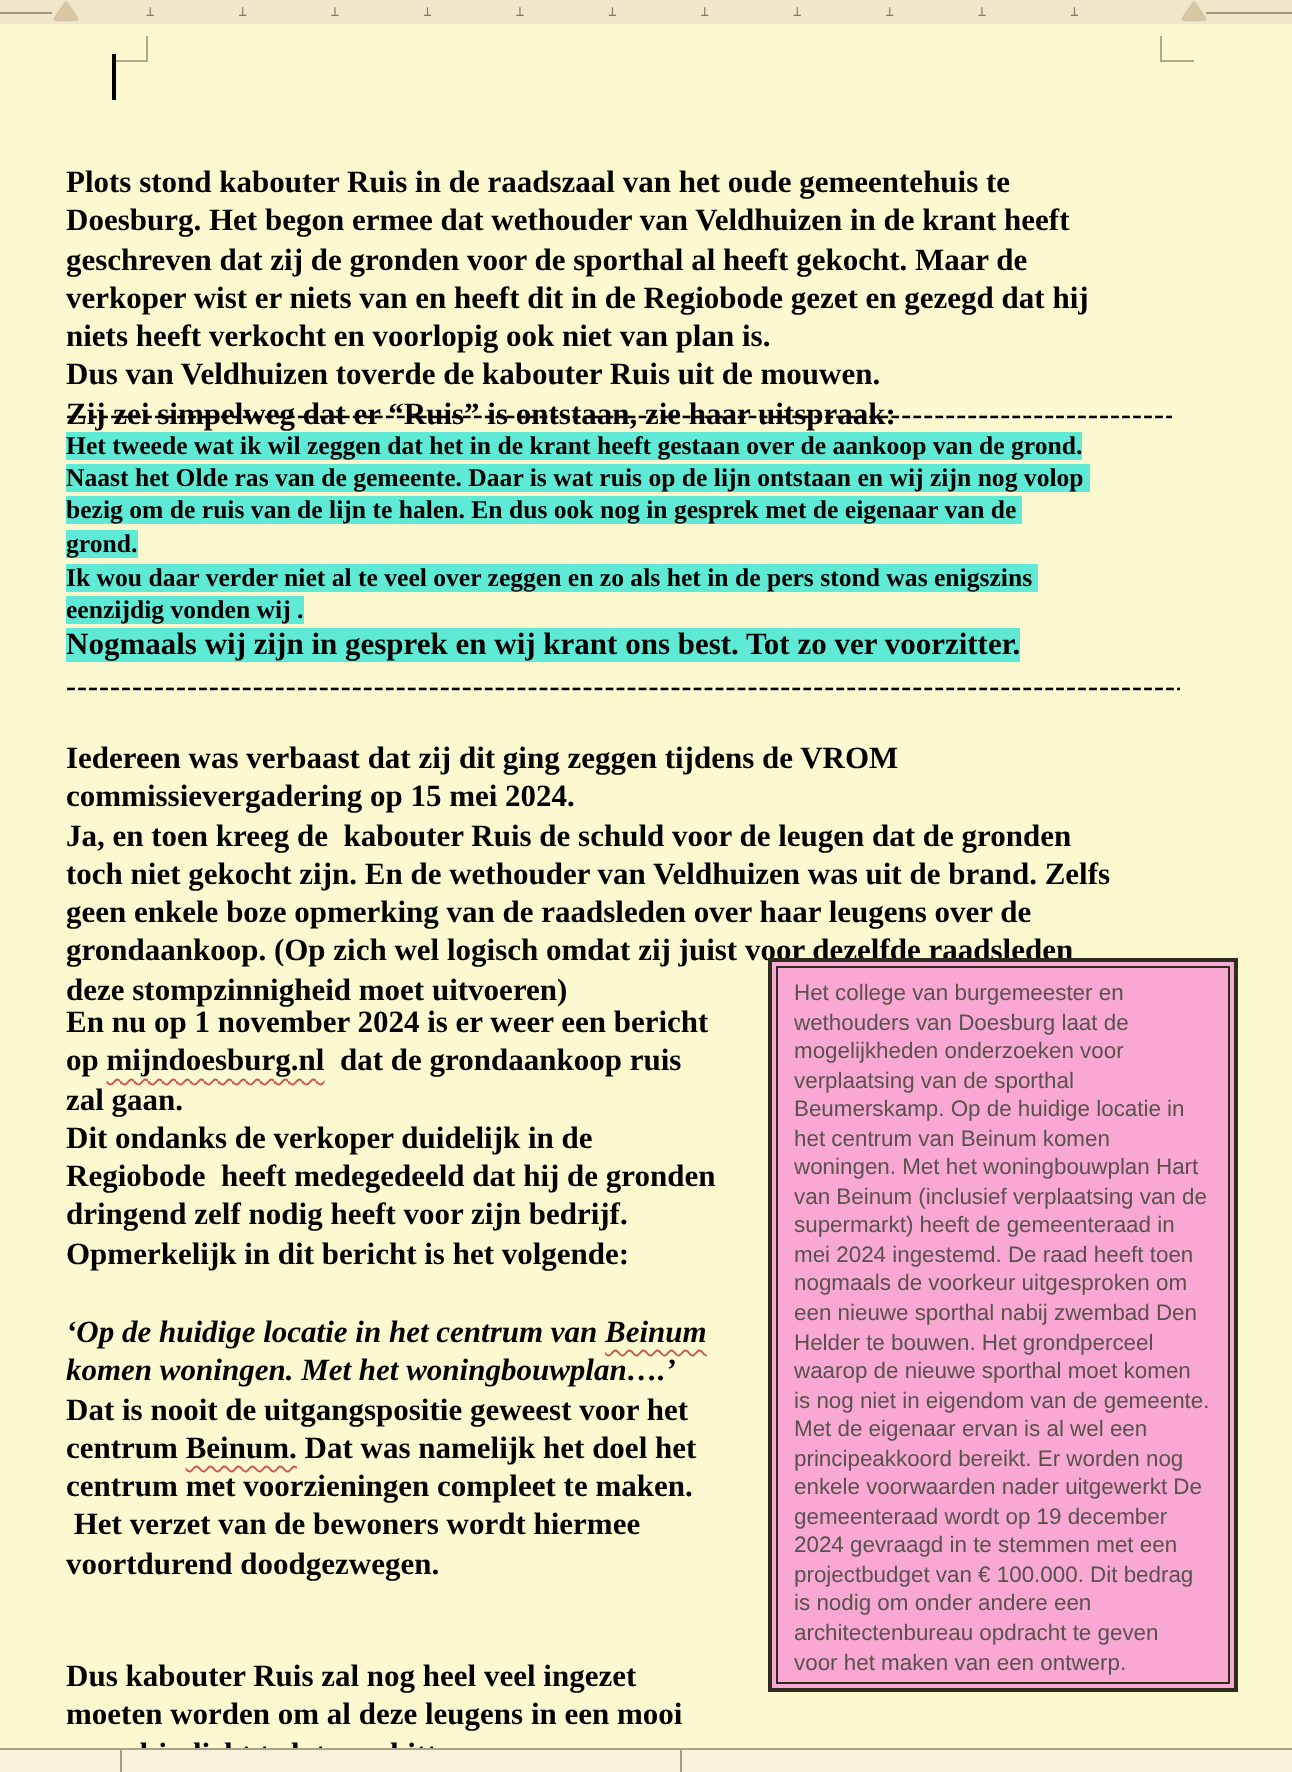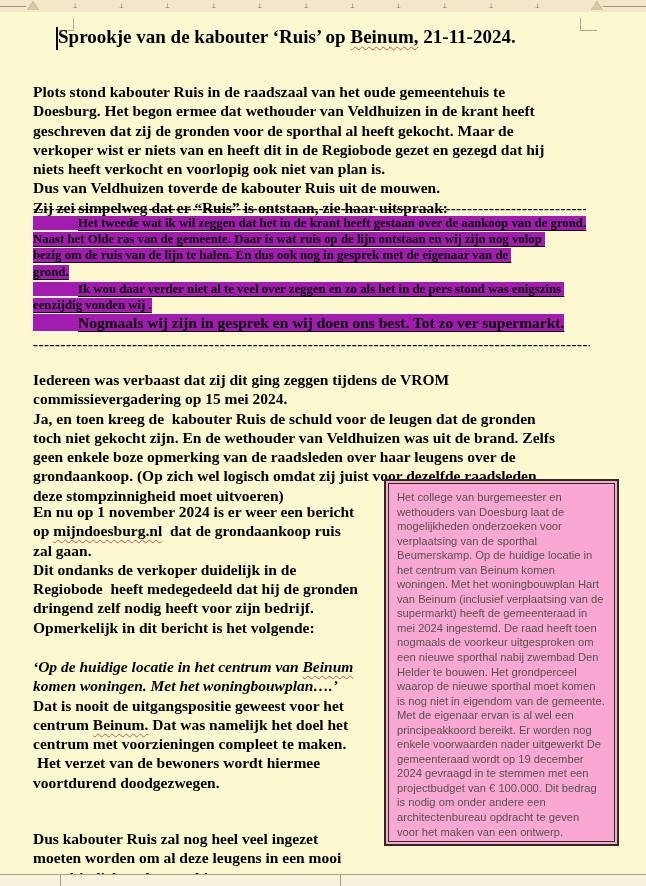--- a/index.html
+++ b/index.html
@@ -22,21 +22,21 @@
   .page{position:absolute;left:0;top:12px;width:646px;height:862px;background:#FCF8D0;}
   .corner{position:absolute;}
   .corner.tl{left:58px;top:18px;width:15px;height:12px;border-right:1px solid #B2A88F;border-bottom:1px solid #B2A88F;}
   .corner.tr{left:580px;top:18px;width:16px;height:12px;border-left:1px solid #B2A88F;border-bottom:1px solid #B2A88F;}
   .caret{position:absolute;left:56px;top:27px;width:2px;height:23px;background:#000;}
   .title{position:absolute;left:58px;top:26px;font-size:19px;font-weight:700;white-space:pre;}
   .pre{white-space:pre-wrap;margin-top:20px;}
   .body-text{position:absolute;left:33px;font-size:15.5px;font-weight:700;line-height:19.3px;width:565px;}
   .sep{position:absolute;left:33px;height:17px;overflow:hidden;white-space:pre;font-size:15px;font-weight:700;letter-spacing:0.5px;}
   .hl-block{position:absolute;left:33px;font-size:12.8px;font-weight:700;line-height:16.2px;width:575px;}
-  .hl{background:#a21caf;text-decoration:underline;text-decoration-thickness:1px;text-underline-offset:3px;padding-left:45px;}
+  .hl{background:#5eead4;text-decoration-thickness:1px;text-underline-offset:3px;}
   .hl-big{position:absolute;left:33px;font-size:15.5px;font-weight:700;line-height:19px;}
   .line{height:19.3px;white-space:pre;}
   .italic{font-style:italic;}
   .sq{text-decoration:underline wavy #C9574A;text-decoration-thickness:1px;text-underline-offset:3px;}
   
   .infobox{position:absolute;left:384px;top:479px;width:235px;height:367px;border:2px solid #2E2C1E;box-sizing:border-box;background:#f9a8d4;}
   .infobox-inner{position:absolute;left:2px;top:2px;right:2px;bottom:2px;border:1px solid #2E2C1E;}
   .infobox-text{position:absolute;left:8px;top:6px;font-family:"Liberation Sans",sans-serif;font-size:11.2px;font-weight:400;color:#57524B;line-height:14.55px;white-space:pre;}
   
   .statusbar{position:absolute;left:0;top:874px;width:646px;height:12px;background:#F8F1DB;border-top:1px solid #ADA089;box-sizing:border-box;}
@@ -56,39 +56,38 @@
     <span class="tri r"></span>
     <span class="ruler-line right"></span>
   </div>
 
   <div class="page"></div>
 
   <div class="corner tl"></div>
   <div class="corner tr"></div>
   <div class="caret"></div>
 
-  <div class="title"><span>Sprookje van de kabouter ‘Ruis’ op </span><span class="sq">Beinum,</span><span> 21-11-2024.</span></div>
 
   <div class="body-text pre" style="top:62px;">Plots stond kabouter Ruis in de raadszaal van het oude gemeentehuis te
 Doesburg. Het begon ermee dat wethouder van Veldhuizen in de krant heeft
 geschreven dat zij de gronden voor de sporthal al heeft gekocht. Maar de
 verkoper wist er niets van en heeft dit in de Regiobode gezet en gezegd dat hij
 niets heeft verkocht en voorlopig ook niet van plan is.
 Dus van Veldhuizen toverde de kabouter Ruis uit de mouwen.
 Zij zei simpelweg dat er “Ruis” is ontstaan, zie haar uitspraak:</div>
 
   <div class="sep" style="top:200px;width:553px;">------------------------------------------------------------------------------------------------------------------------</div>
 
   <div class="hl-block" style="top:215px;"><span class="hl pre">Het tweede wat ik wil zeggen dat het in de krant heeft gestaan over de aankoop van de grond.
 Naast het Olde ras van de gemeente. Daar is wat ruis op de lijn ontstaan en wij zijn nog volop 
 bezig om de ruis van de lijn te halen. En dus ook nog in gesprek met de eigenaar van de 
 grond.</span></div>
   <div class="hl-block" style="top:281px;"><span class="hl pre">Ik wou daar verder niet al te veel over zeggen en zo als het in de pers stond was enigszins 
 eenzijdig vonden wij .</span></div>
-  <div class="hl-big" style="top:313px;"><span class="hl">Nogmaals wij zijn in gesprek en wij doen ons best. Tot zo ver supermarkt. </span></div>
+  <div class="hl-big" style="top:313px;"><span class="hl">Nogmaals wij zijn in gesprek en wij krant ons best. Tot zo ver voorzitter. </span></div>
 
   <div class="sep" style="top:336px;width:557px;">------------------------------------------------------------------------------------------------------------------------</div>
 
   <div class="body-text pre" style="top:350px;">Iedereen was verbaast dat zij dit ging zeggen tijdens de VROM
 commissievergadering op 15 mei 2024.
 Ja, en toen kreeg de  kabouter Ruis de schuld voor de leugen dat de gronden
 toch niet gekocht zijn. En de wethouder van Veldhuizen was uit de brand. Zelfs
 geen enkele boze opmerking van de raadsleden over haar leugens over de
 grondaankoop. (Op zich wel logisch omdat zij juist voor dezelfde raadsleden
 deze stompzinnigheid moet uitvoeren)</div>

